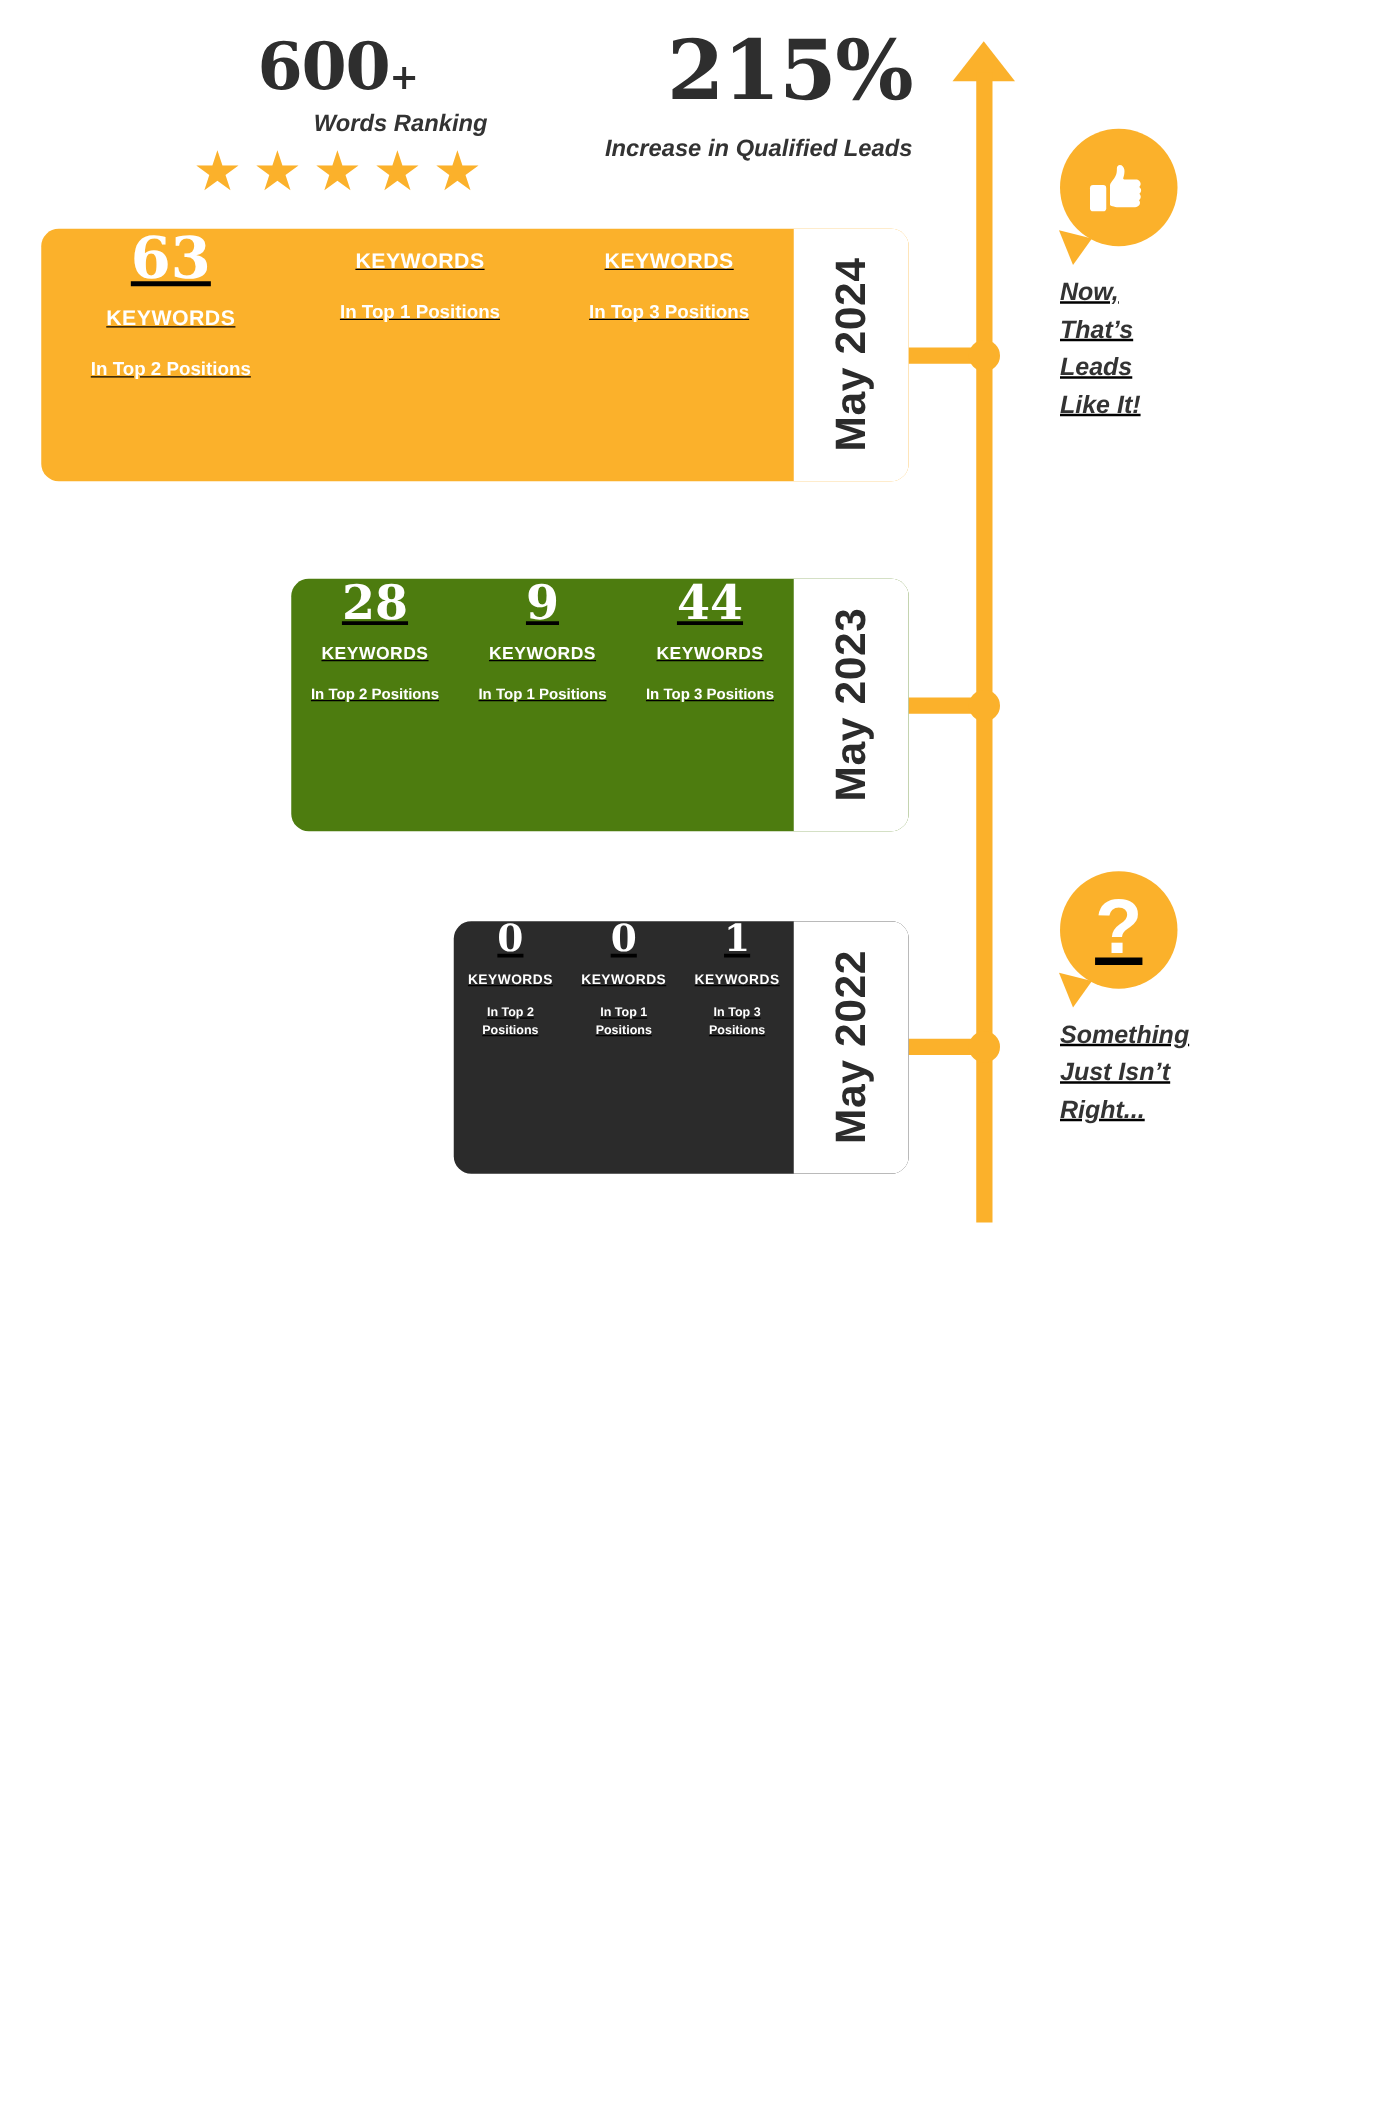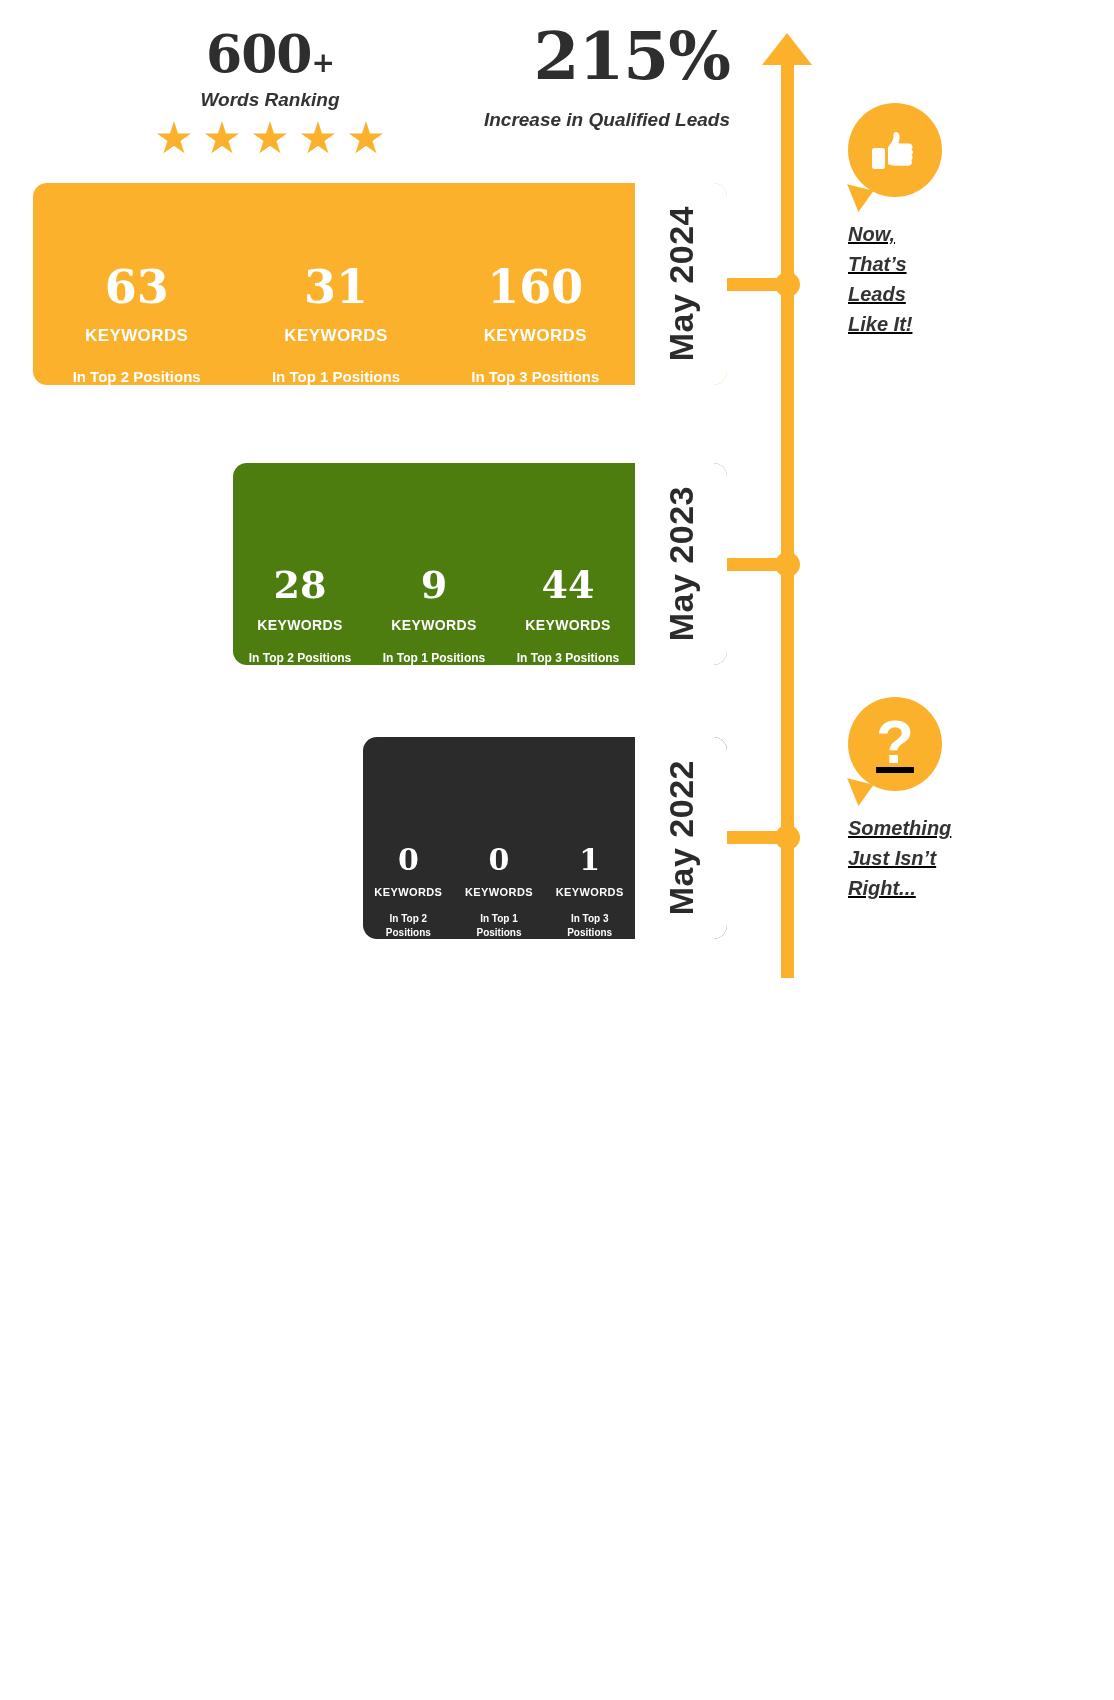--- a/index.html
+++ b/index.html
@@ -23,20 +23,21 @@
     letter-spacing:-1px;
   }
   .stat-words .big .plus { font-size:28px; font-weight:700; }
   .stat-words .cap {
     font-family:"Liberation Sans", sans-serif;
     font-style:italic;
     font-weight:700;
     font-size:19px;
     color:#333;
     margin-top:9px;
+    text-align:right;
   }
   .stars { margin-top:7px; font-size:0; letter-spacing:0; white-space:nowrap; }
   .stars .star {
     display:inline-block;
     font-size:44px;
     line-height:40px;
     color:#FBB12B;
     width:48px;
     text-align:center;
   }
@@ -87,21 +88,22 @@
   
   .card {
     position:absolute;
     border-radius:14px;
     overflow:hidden;
     display:flex;
   }
   .card .cols {
     display:flex;
     flex:1;
-    align-items:flex-end;
+    align-items:flex-start;
+    text-decoration:underline;
   }
   .card .col {
     flex:1;
     text-align:center;
     color:#ffffff;
   }
   .card .num {
     font-family:"DejaVu Serif", serif;
     font-weight:700;
     line-height:1;
@@ -239,26 +241,24 @@
   <div class="tl-node n3"></div>
 
   <div class="card" id="card-2024">
     <div class="cols">
       <div class="col">
         <div class="num">63</div>
         <div class="kw">KEYWORDS</div>
         <div class="pos">In Top 2 Positions</div>
       </div>
       <div class="col">
-        <div class="num">31</div>
         <div class="kw">KEYWORDS</div>
         <div class="pos">In Top 1 Positions</div>
       </div>
       <div class="col">
-        <div class="num">160</div>
         <div class="kw">KEYWORDS</div>
         <div class="pos">In Top 3 Positions</div>
       </div>
     </div>
     <div class="datebox">
       <span>May 2024</span>
     </div>
   </div>
 
   <div class="card" id="card-2023">

